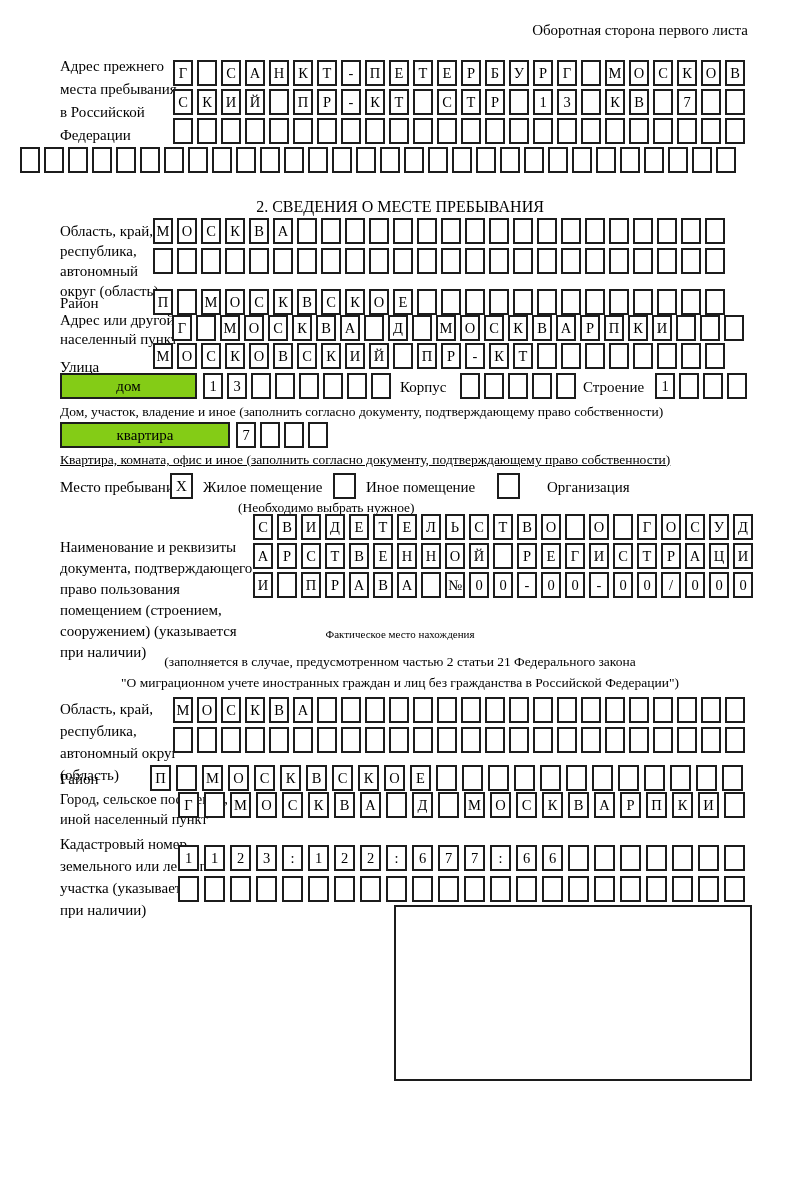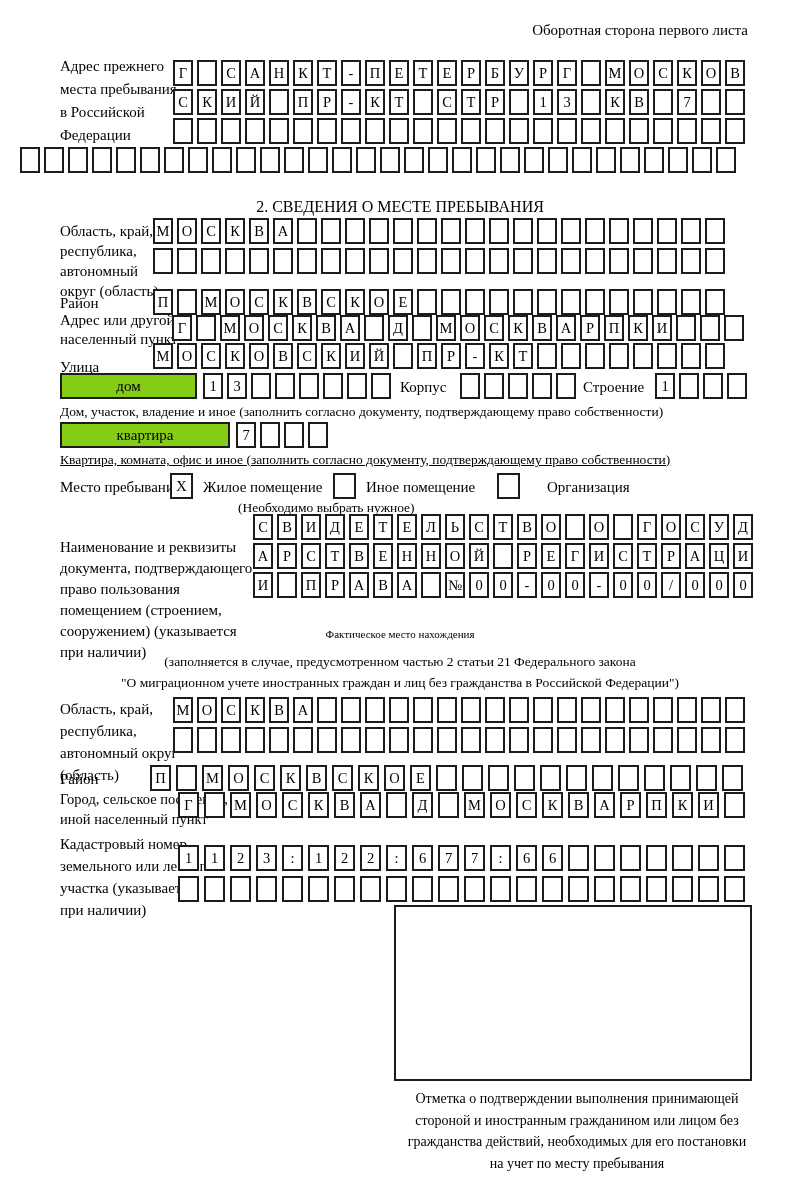--- a/index.html
+++ b/index.html
@@ -597,20 +597,14 @@
       <span class="cbox"></span>
       <span class="cbox"></span>
       <span class="cbox"></span>
       <span class="cbox"></span>
       <span class="cbox"></span>
       <span class="cbox"></span>
       <span class="cbox"></span>
     </div>
 
   <div class="abs stampbox" style="left:394px; top:905px; width:358px; height:176px;"></div>
-  <div class="abs" style="left:382px; top:1088px; width:390px; text-align:center;">
-    <div class="lbl" style="line-height:21.5px; font-size:14px;">Отметка о подтверждении выполнения принимающей</div>
-    <div class="lbl" style="line-height:21.5px; font-size:14px;">стороной и иностранным гражданином или лицом без</div>
-    <div class="lbl" style="line-height:21.5px; font-size:14px;">гражданства действий, необходимых для его постановки</div>
-    <div class="lbl" style="line-height:21.5px; font-size:14px;">на учет по месту пребывания</div>
-  </div>
 
 </div>
 
 </body></html>

